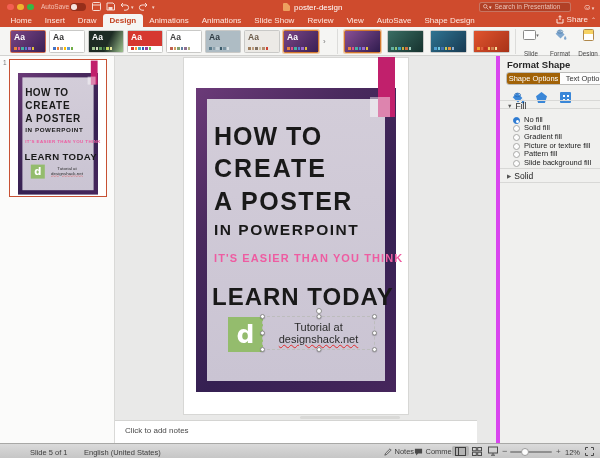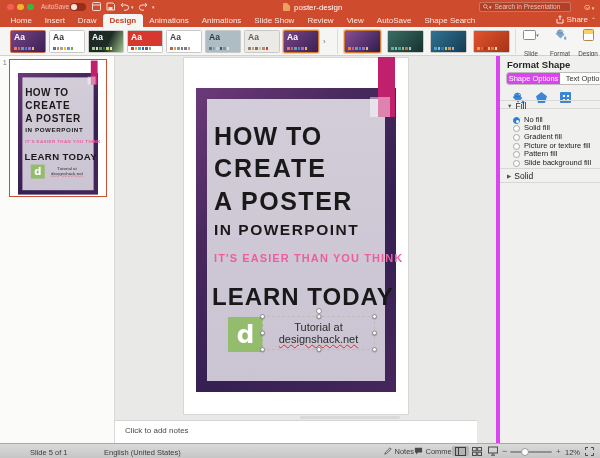--- a/index.html
+++ b/index.html
@@ -82,21 +82,21 @@
   .mini-wrap{position:absolute;left:8px;top:13px;width:80px;height:122px;}
   .mini-wrap .poster{transform:scale(0.4);transform-origin:0 0;}
   .mini-wrap .p-textbox{border-color:transparent;}
 
   
   #fpanel{position:absolute;top:56px;left:496px;width:123px;height:387px;background:#f0f0ee;border-left:4px solid #d946ef;box-sizing:border-box;}
   #fpanel-title{position:absolute;left:7px;top:3px;font-size:9.5px;font-weight:bold;color:#262626;}
   #fpanel-close{position:absolute;right:6px;top:3px;width:8px;height:8px;border-radius:50%;color:#9a9a98;font-size:7px;line-height:8px;text-align:center;}
   #seg{position:absolute;left:6px;top:16px;width:108px;height:13px;display:flex;border-radius:3px;overflow:hidden;border:1px solid #bcbcba;box-sizing:border-box;}
   .seg-btn{flex:1;display:flex;align-items:center;justify-content:center;font-size:7.5px;}
-  #seg-shape{background:#d946ef;color:#fff;}
+  #seg-shape{background:#a16207;color:#fff;}
   #seg-text{background:#fdfdfd;color:#333;}
   #fp-icons{position:absolute;left:10px;top:34px;display:flex;gap:9px;align-items:center;}
   .fp-ic{width:15px;height:15px;display:flex;align-items:center;justify-content:center;}
   #pentagon-shape{width:11px;height:11px;background:#3a87d8;clip-path:polygon(50% 0,100% 38%,81% 100%,19% 100%,0 38%);}
   #pic-shape{width:11px;height:11px;background:#3a87d8;border-radius:1px;position:relative;}
   #pic-shape:after{content:"";position:absolute;left:2px;top:2px;width:7px;height:7px;background:
     radial-gradient(circle at 2px 2px,#fff 1px,transparent 1.2px),
     radial-gradient(circle at 6px 2px,#fff 1px,transparent 1.2px),
     radial-gradient(circle at 2px 6px,#fff 1px,transparent 1.2px),
     radial-gradient(circle at 6px 6px,#fff 1px,transparent 1.2px);}
@@ -110,22 +110,22 @@
   .radio.on:after{content:"";position:absolute;left:2px;top:2px;width:3px;height:3px;border-radius:50%;background:#fff;}
   .fopt .flabel{font-size:7.5px;color:#222;white-space:nowrap;}
 
   
   #notes{position:absolute;top:420px;left:115px;width:362px;height:23px;background:#ffffff;border-top:1px solid #d4d4d2;box-sizing:border-box;}
   #notes-ph{position:absolute;left:10px;top:5px;font-size:8px;color:#4a4a4a;}
 
   
   #statusbar{position:absolute;top:443px;left:0;width:600px;height:15px;background:linear-gradient(180deg,#dadada,#c6c6c6);border-top:1px solid #a8a8a6;box-sizing:border-box;font-size:7.5px;color:#3d3d3d;}
   #sb-slideinfo{position:absolute;left:30px;top:3.5px;}
-  #sb-lang{position:absolute;left:84px;top:3.5px;margin-left:20px;}
-  .sb-item{position:absolute;top:2px;display:flex;align-items:center;gap:2.5px;height:10px;}
+  #sb-lang{position:absolute;left:84px;top:3.5px;}
+  .sb-item{position:absolute;top:2px;display:flex;align-items:flex-end;gap:2.5px;height:10px;}
   #sb-view-normal{left:452px;background:#b3b3b3;border-radius:2px;padding:0 3px;}
   #sb-view-sorter{left:470px;padding:0 2px;}
   #sb-view-show{left:486px;padding:0 2px;}
   #zoom-minus{position:absolute;left:502px;top:2px;font-size:9px;color:#555;}
   #zoom-track{position:absolute;left:510px;top:7px;width:42px;height:2px;background:#909090;border-radius:1px;}
   #zoom-thumb{position:absolute;left:11px;top:-3px;width:8px;height:8px;border-radius:50%;background:#fdfdfd;border:0.8px solid #9a9a9a;box-sizing:border-box;}
   #zoom-plus{position:absolute;left:556px;top:2.5px;font-size:8px;color:#555;}
   #zoom-pct{position:absolute;left:565px;top:3.5px;}
   #sb-fit{position:absolute;left:585px;top:2.5px;}
 </style>
@@ -186,21 +186,21 @@
     <span class="rtab">Home</span>
     <span class="rtab">Insert</span>
     <span class="rtab">Draw</span>
     <span class="rtab active">Design</span>
     <span class="rtab">Animations</span>
     <span class="rtab">Animations</span>
     <span class="rtab">Slide Show</span>
     <span class="rtab">Review</span>
     <span class="rtab">View</span>
     <span class="rtab">AutoSave</span>
-    <span class="rtab">Shape Search</span>
+    <span class="rtab">Shape Design</span>
   </div>
   <div id="share-area">
     <svg width="8" height="9" viewBox="0 0 8 9">
         <path d="M1 4 v4 h6 V4" fill="none" stroke="#ffe9e2"></path>
         <line x1="4" y1="0.8" x2="4" y2="5" stroke="#ffe9e2"></line>
         <path d="M2.5 2.2 L4 0.7 L5.5 2.2" fill="none" stroke="#ffe9e2"></path>
       </svg>
     <span>Share</span>
     <span class="tiny-caret" style="font-size:6px">⌃</span>
   </div>

